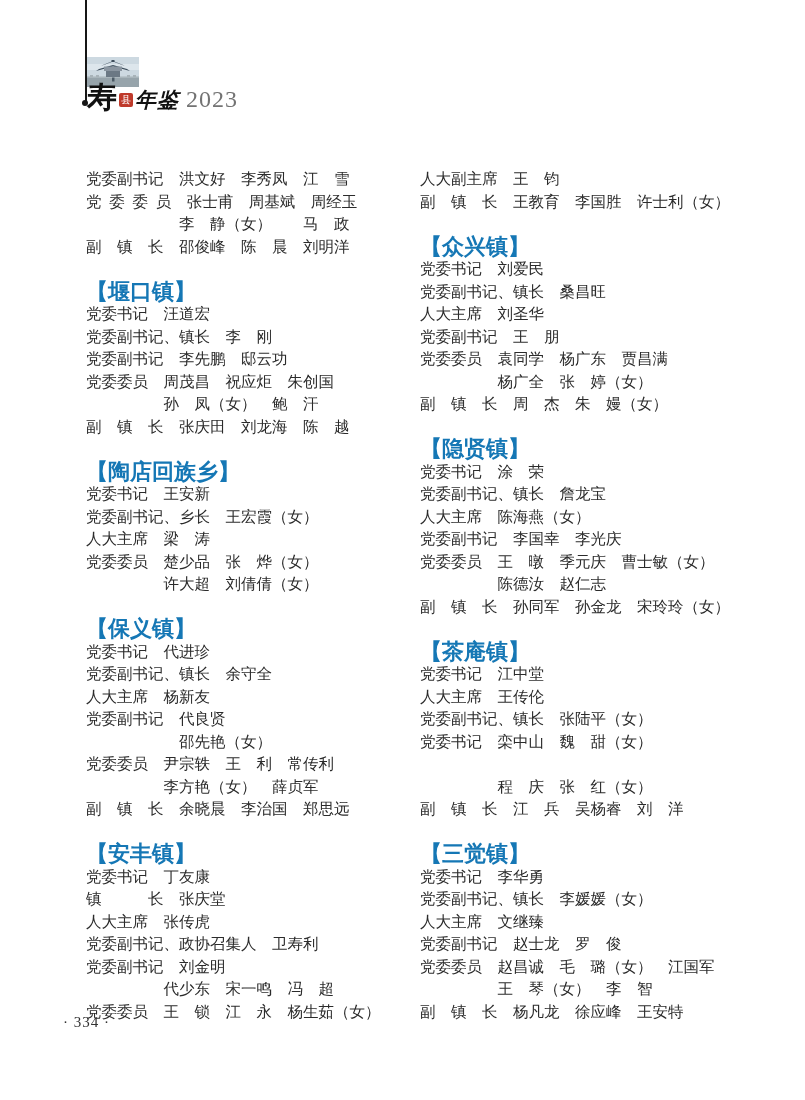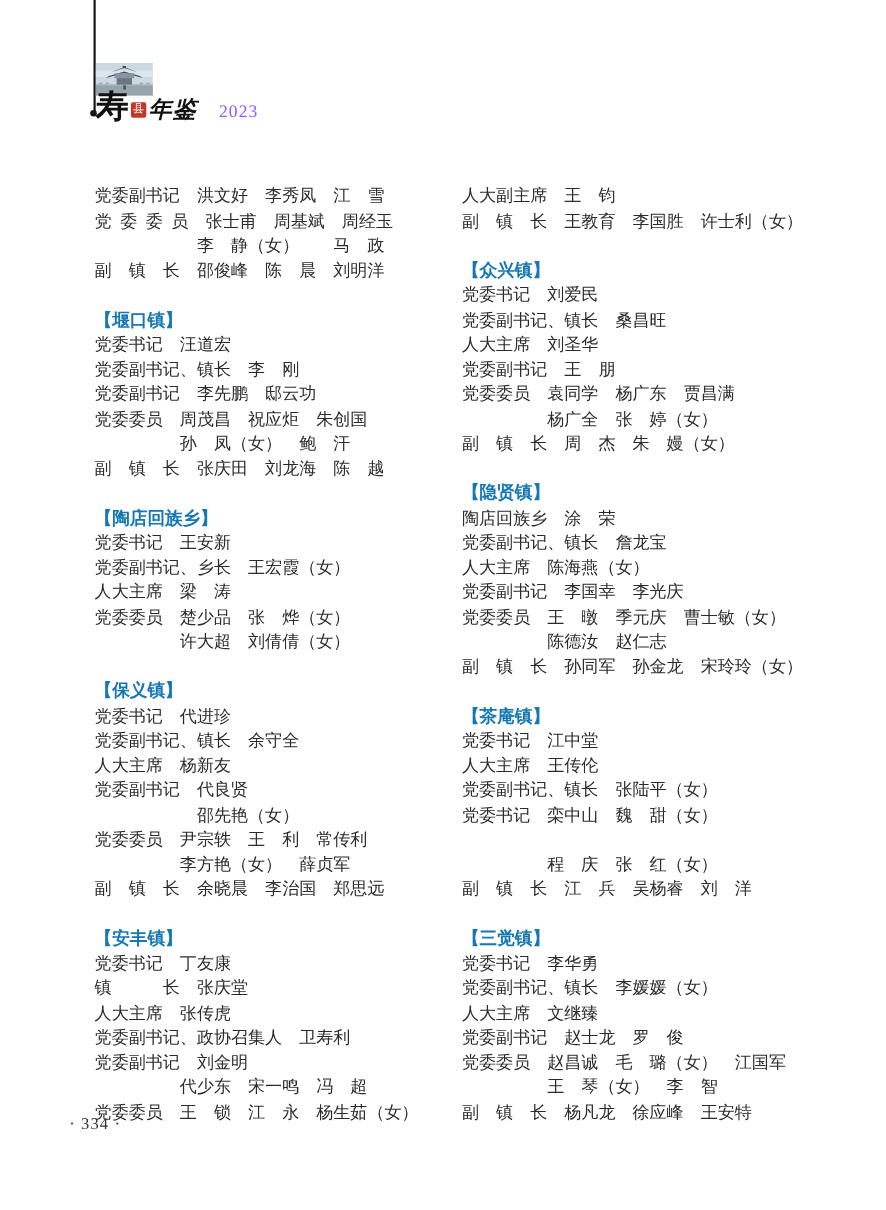--- a/index.html
+++ b/index.html
@@ -12,28 +12,28 @@
   .photo { position:absolute; left:87px; top:57px; display:block; }
   .brand { position:absolute; left:87px; top:82px; display:flex; align-items:baseline; white-space:nowrap; }
   .brand-shou { font-size:30px; font-weight:bold; color:#111; line-height:30px; }
   .brand-seal {
     display:inline-block; width:14px; height:14px; background:#bf3a2b; color:#fff;
     font-size:10px; line-height:14px; text-align:center; border-radius:2px;
     margin:0 2px; align-self:center; transform:translateY(2px);
     font-family:"Liberation Sans","DejaVu Sans",sans-serif;
   }
   .brand-nj { font-size:21px; font-weight:bold; color:#111; letter-spacing:1px;font-style:italic; }
-  .brand-year { font-size:16px; color:#8b5cf6; margin-left:20px; letter-spacing:1px; }
+  .brand-year { font-size:24px; color:#737373; margin-left:7px; letter-spacing:1px; }
   .col { position:absolute; top:128px; font-size:15.5px;margin-top:40px; }
   .col-left  { left:86px;  width:328px; }
   .col-right { left:420px; width:330px; }
   .line { height:22.5px; line-height:22.5px; white-space:pre; }
   .heading {
     font-family:"Liberation Sans","DejaVu Sans",sans-serif;
-    font-weight:bold; color:#1577b5; font-size:16px;
+    font-weight:bold; color:#1577b5; font-size:22px;
   }
   .pageno { position:absolute; left:63px; top:1014px; font-size:15px; color:#333; letter-spacing:1px; }
 </style>
 </head>
 <body>
 
 <div class="page">
 
   <div class="rule"></div>
   <div class="rule-dot"></div>
@@ -109,21 +109,21 @@
       <div class="line heading">【众兴镇】</div>
       <div class="line">党委书记　刘爱民</div>
       <div class="line">党委副书记、镇长　桑昌旺</div>
       <div class="line">人大主席　刘圣华</div>
       <div class="line">党委副书记　王　朋</div>
       <div class="line">党委委员　袁同学　杨广东　贾昌满</div>
       <div class="line">　　　　　杨广全　张　婷（女）</div>
       <div class="line">副　镇　长　周　杰　朱　嫚（女）</div>
       <div class="line"></div>
       <div class="line heading">【隐贤镇】</div>
-      <div class="line">陶店回族乡　涂　荣</div>
+      <div class="line">党委书记　涂　荣</div>
       <div class="line">党委副书记、镇长　詹龙宝</div>
       <div class="line">人大主席　陈海燕（女）</div>
       <div class="line">党委副书记　李国幸　李光庆</div>
       <div class="line">党委委员　王　暾　季元庆　曹士敏（女）</div>
       <div class="line">　　　　　陈德汝　赵仁志</div>
       <div class="line">副　镇　长　孙同军　孙金龙　宋玲玲（女）</div>
       <div class="line"></div>
       <div class="line heading">【茶庵镇】</div>
       <div class="line">党委书记　江中堂</div>
       <div class="line">人大主席　王传伦</div>

